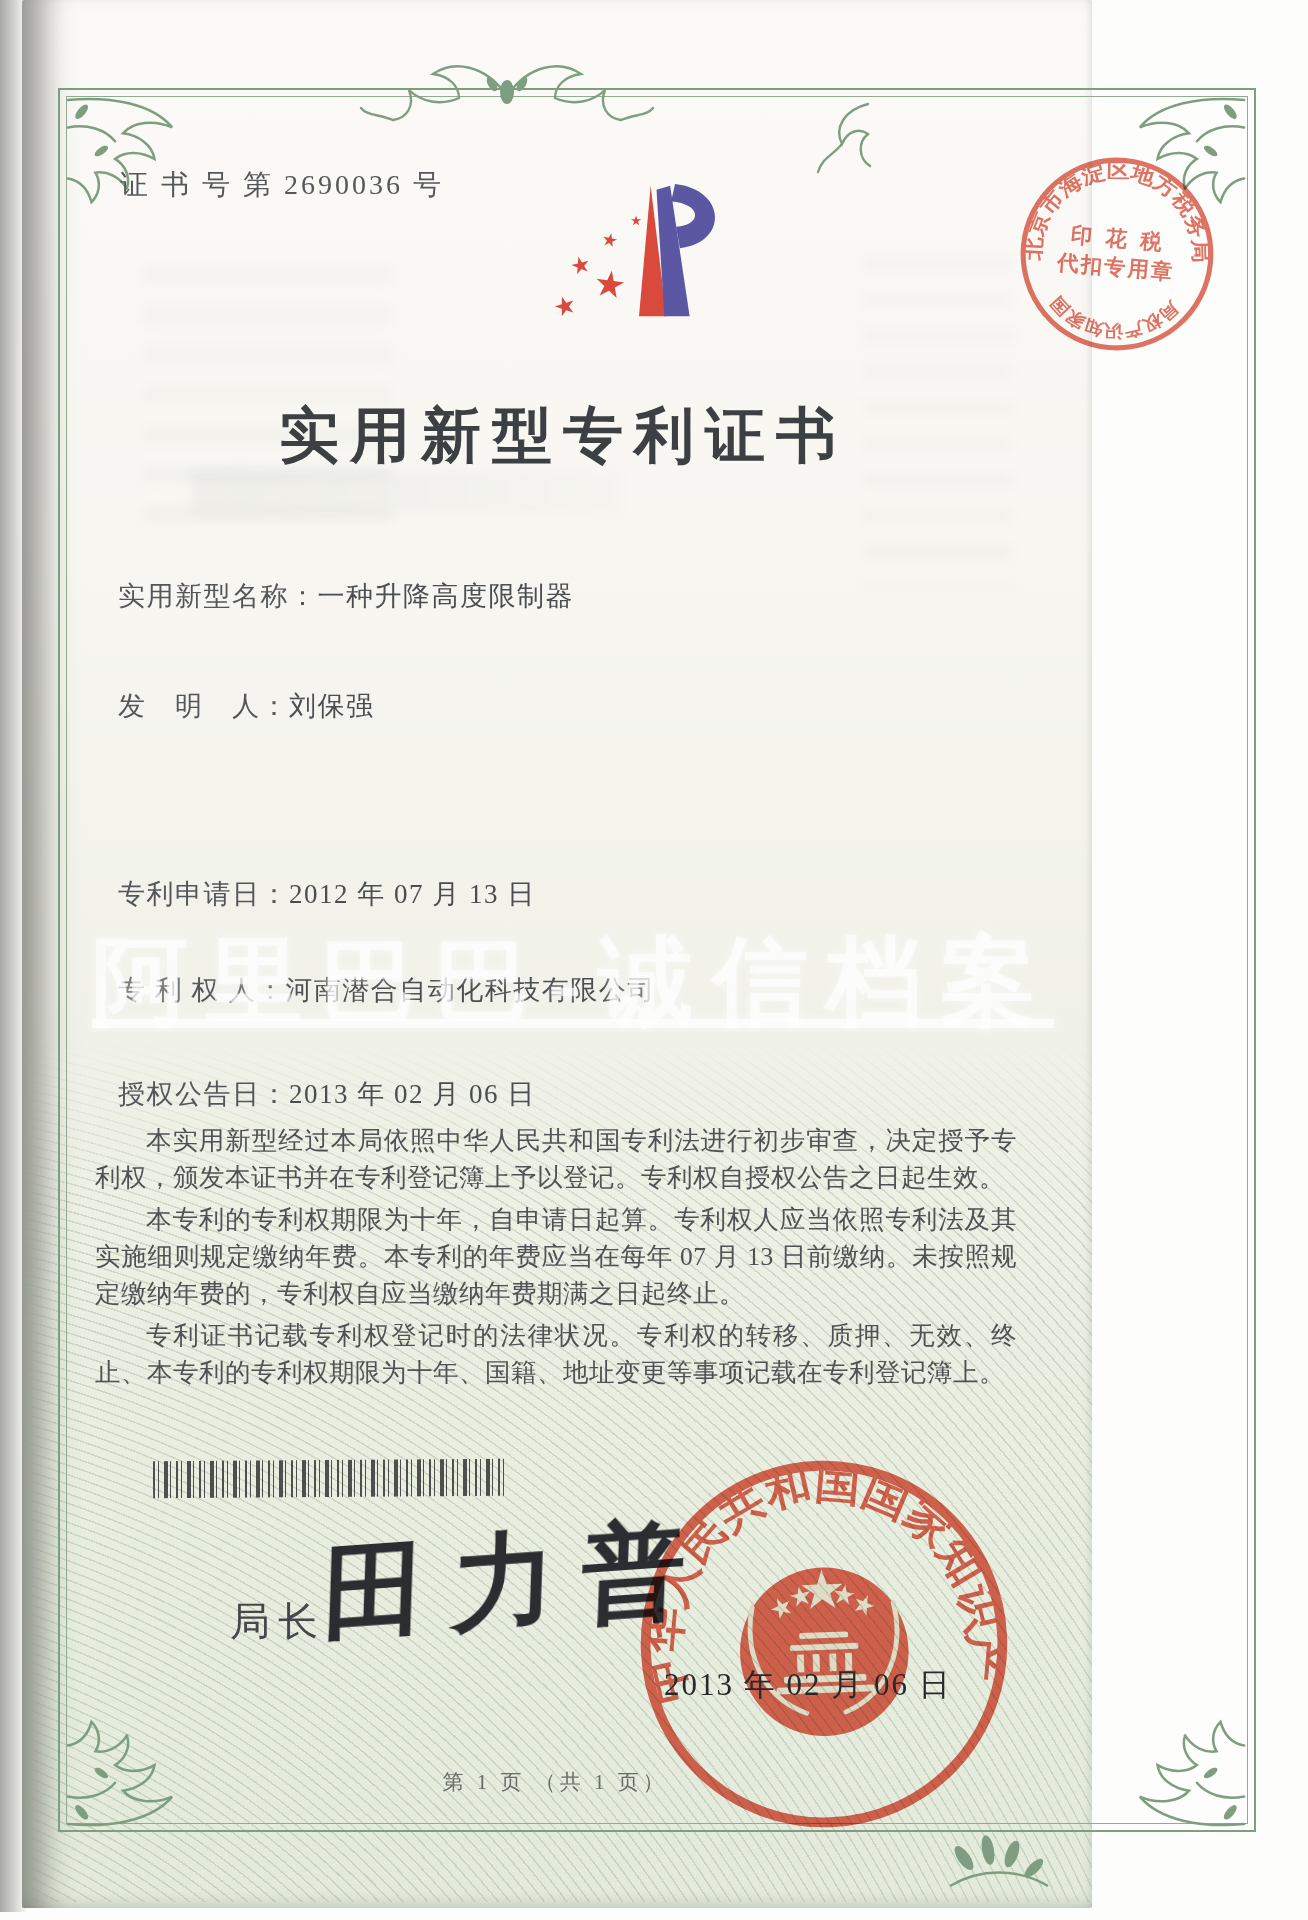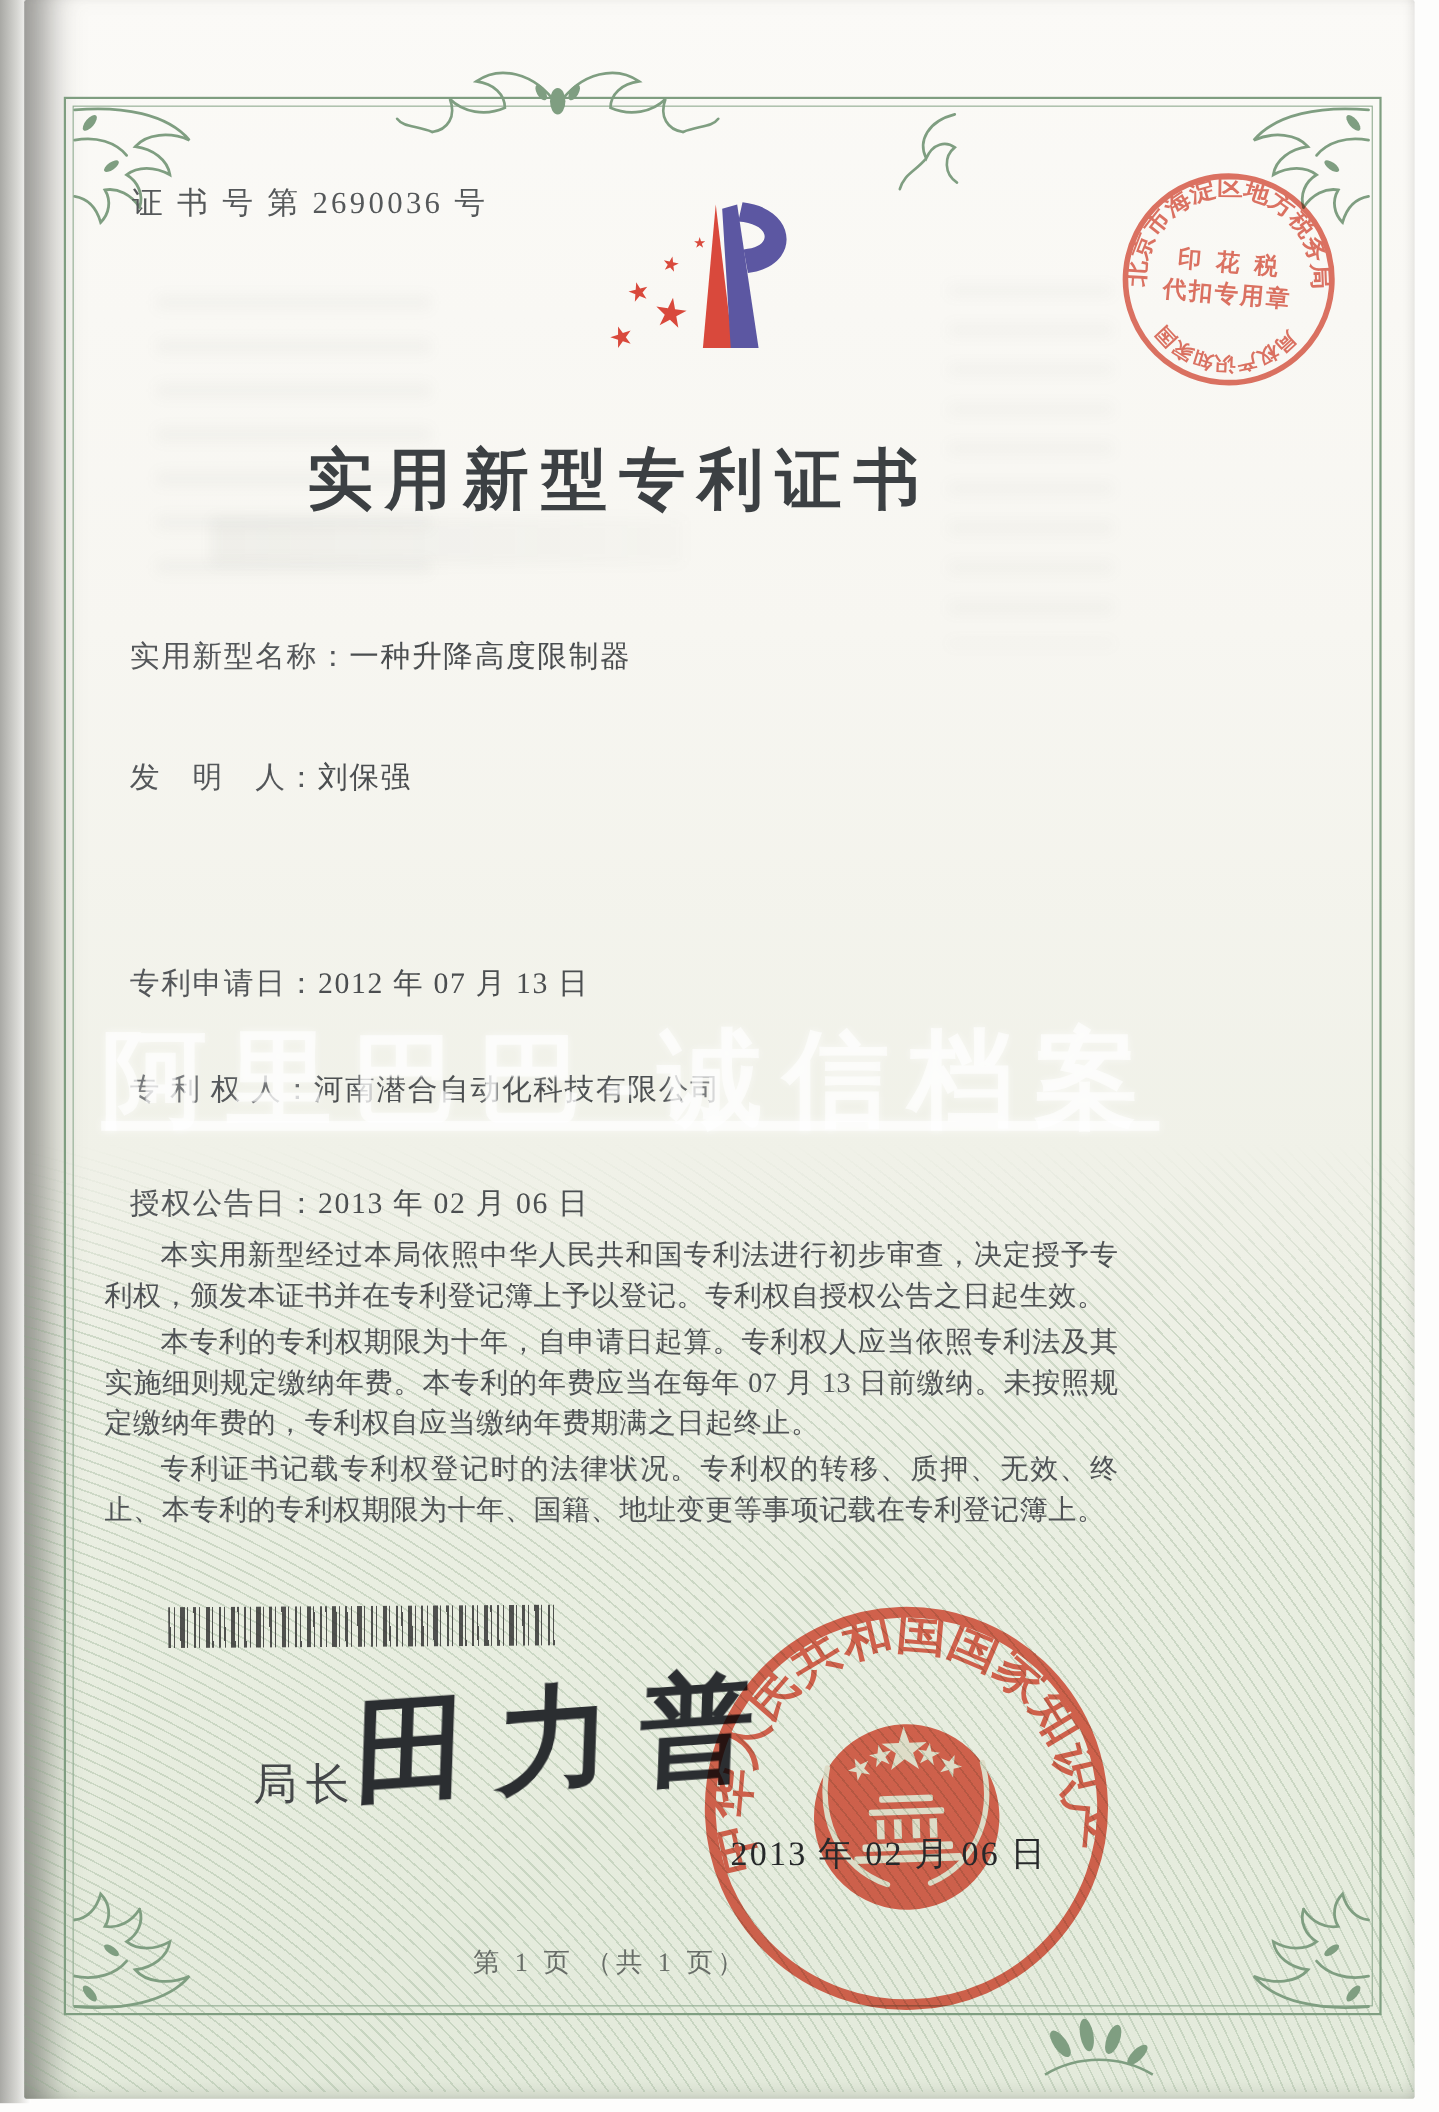--- a/index.html
+++ b/index.html
@@ -1,20 +1,20 @@
 <!DOCTYPE html>
 <html><head>
 <meta charset="utf-8">
 <style>
   html,body{margin:0;padding:0;width:1308px;height:1920px;overflow:hidden;
     background:#fdfdfc;position:relative;
     font-family:"Liberation Serif","DejaVu Serif",serif;}
   .edge-left{position:absolute;left:0;top:0;width:28px;height:1912px;
     background:linear-gradient(90deg,#a9a9a5,#d6d6d2 55%,#ffffff);}
-  .paper{position:absolute;left:22px;top:0;width:1264px;height:1908px;border-radius:2px;
+  .paper{position:absolute;left:22px;top:0;width:1070px;height:1908px;border-radius:2px;
     background:linear-gradient(180deg,#fbfaf7 0%,#f7f6f1 30%,#f0f1e8 55%,#e9eee1 75%,#e3eadb 100%);
     box-shadow:inset 44px 0 32px -24px rgba(68,68,64,.55),
                inset -7px 0 12px -7px rgba(0,0,0,.12),
                inset 0 -12px 20px -14px rgba(0,0,0,.20);}
   .guilloche{position:absolute;left:0;right:0;top:1040px;bottom:6px;pointer-events:none;
     background:repeating-radial-gradient(circle at -30% 175%,rgba(141,168,137,.32) 0 1.5px,rgba(0,0,0,0) 1.5px 9px);
     -webkit-mask-image:linear-gradient(180deg,transparent 0,#000 170px);
     mask-image:linear-gradient(180deg,transparent 0,#000 170px);}
   .frame{position:absolute;left:36px;top:88px;width:1194px;height:1740px;
     border:2px solid #7f9e81;}
@@ -50,21 +50,21 @@
   .sig-title{position:absolute;left:208px;top:1594px;font-size:40px;letter-spacing:8px;color:#45484a;}
   .sig-name{position:absolute;left:300px;top:1512px;font-size:104px;font-weight:bold;
     color:#2b2e31;letter-spacing:26px;white-space:nowrap;
     transform:rotate(-4deg) skewX(-6deg);filter:blur(.4px);}
   .seal{position:absolute;left:606px;top:1448px;width:392px;height:392px;
     mix-blend-mode:multiply;opacity:.9;transform:rotate(-2deg);}
   .seal text{font-weight:bold;fill:#e15743;}
   .issue-date{position:absolute;left:642px;top:1664px;font-size:31px;color:#26282a;
     letter-spacing:2px;white-space:nowrap;}
   .footer{position:absolute;left:273px;top:1768px;width:520px;text-align:center;
-    font-size:24px;letter-spacing:4px;color:#676c67;}
+    font-size:21px;letter-spacing:4px;color:#676c67;}
   .ghost{position:absolute;pointer-events:none;filter:blur(6px);opacity:.5;}
   .g1{left:120px;top:268px;width:250px;height:280px;
     background:repeating-linear-gradient(180deg,rgba(120,126,120,.10) 0 14px,transparent 14px 40px);}
   .g2{left:840px;top:258px;width:150px;height:330px;
     background:repeating-linear-gradient(180deg,rgba(120,126,120,.09) 0 12px,transparent 12px 36px);}
   .g3{left:170px;top:470px;width:430px;height:44px;
     background:linear-gradient(90deg,rgba(110,116,112,.12),rgba(110,116,112,.04));}
   svg text{font-family:"Liberation Serif","DejaVu Serif",serif;}
 </style>
 </head>

